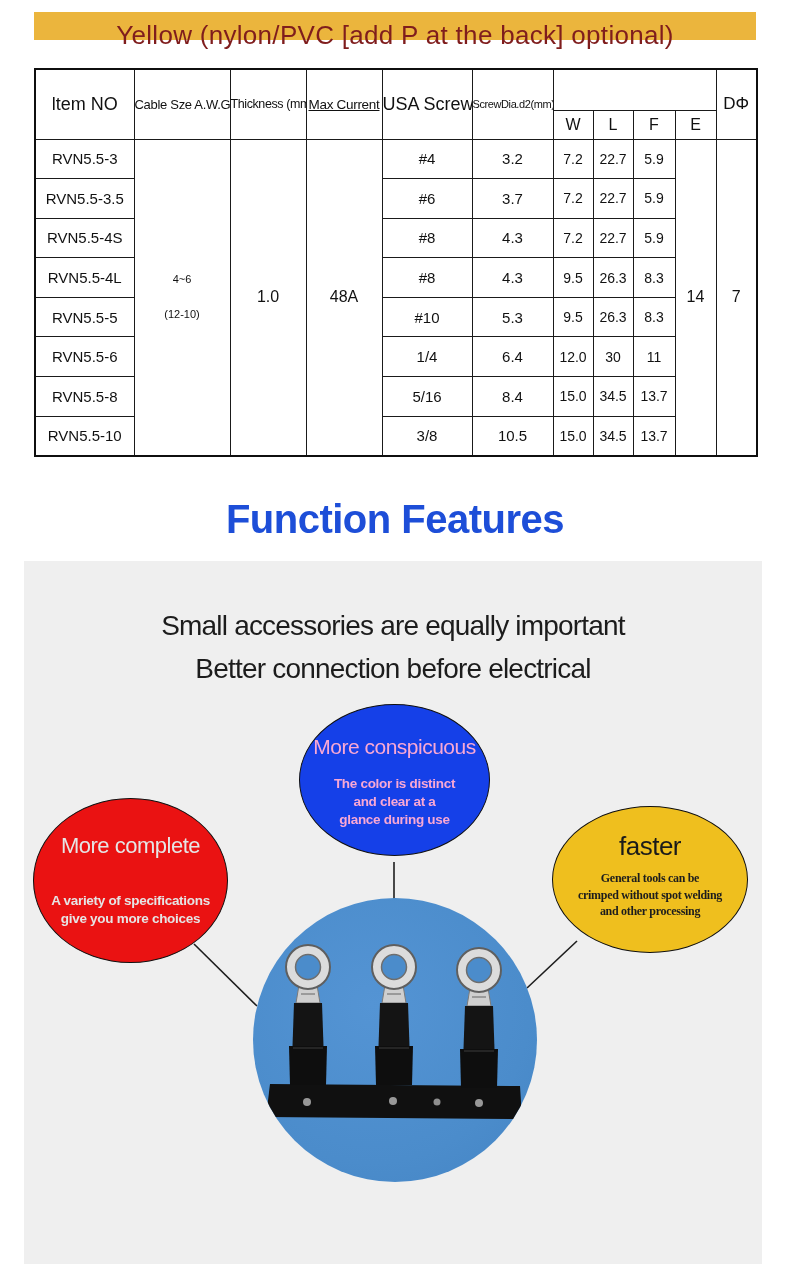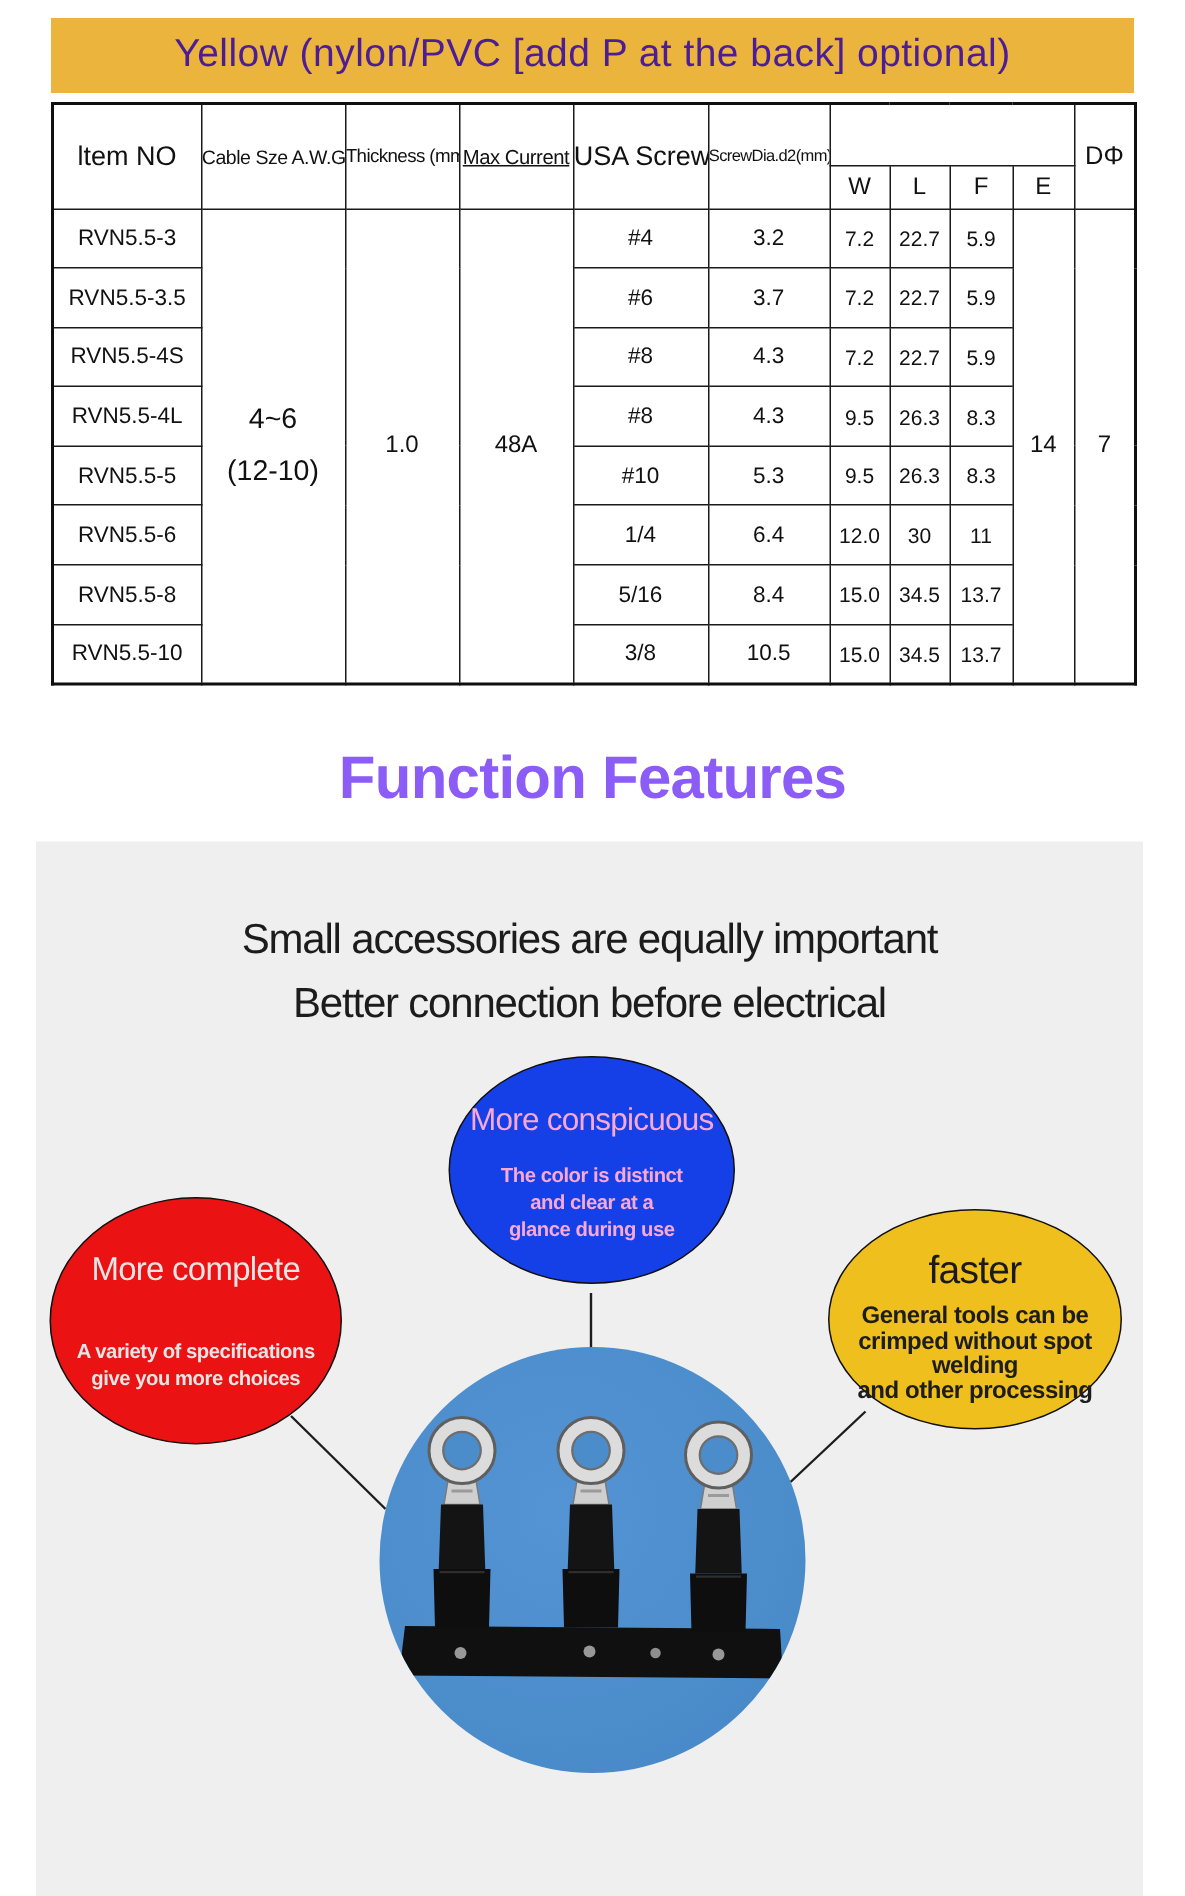--- a/index.html
+++ b/index.html
@@ -2,22 +2,22 @@
 <html><head>
 <meta charset="utf-8">
 <style>
   * { margin:0; padding:0; box-sizing:border-box; }
   html,body { background:#ffffff; }
   body { font-family:"Liberation Sans", sans-serif; color:#1b1b1b; }
   #page { position:relative; width:790px; height:1264px; background:#ffffff; overflow:hidden; margin:0 auto; }
 
   
   .banner {
-    position:absolute; left:34px; top:12px; width:722px; height:50px;
-    background:#EBB53D; color:#4c1d95; text-align:center;
+    position:absolute; left:34px; top:12px; width:722px; height:28px;
+    background:#EBB53D; color:#7f1d1d; text-align:center;
     font-size:26px; line-height:46px; letter-spacing:0.3px;
   }
 
   
   table.spec {
     position:absolute; left:34px; top:68px; width:722px;
     border-collapse:collapse; table-layout:fixed;
     border:2.5px solid #0f0f0f;
   }
   table.spec th, table.spec td {
@@ -31,26 +31,26 @@
   th.thick-h { font-size:12.5px; letter-spacing:-0.4px; }
   th.max-h { font-size:13.5px; letter-spacing:-0.3px;text-decoration:underline; }
   th.screw-h { font-size:18px; }
   th.dia-h { font-size:11px; letter-spacing:-0.4px; }
   th.dim-h { font-size:16px; }
   th.dphi-h { font-size:17px;margin-left:48px; }
   td.item-c { font-size:15px; }
   td.screw-c, td.dia-c { font-size:15px; }
   td.wlf-c { font-size:14px; }
   td.big-c { font-size:16px; }
-  td.cable-c div { line-height:35px; font-size:19px; }
+  td.cable-c div { line-height:35px; font-size:11px; }
 
   
   .section-title {
     position:absolute; left:0; top:497px; width:790px; text-align:center;
-    font-size:40px; font-weight:700; color:#8b5cf6; letter-spacing:-0.5px;
+    font-size:40px; font-weight:700; color:#1d4ed8; letter-spacing:-0.5px;
   }
 
   
   .panel { position:absolute; left:24px; top:561px; width:738px; height:855px; background:#EFEFEF; }
   .subtitle { position:absolute; left:0; width:738px; text-align:center; font-size:28px; letter-spacing:-0.8px; color:#1c1c1c; }
   .subtitle.l1 { top:49px; }
   .subtitle.l2 { top:92px; }
   .connectors { position:absolute; left:0; top:0; width:738px; height:669px; }
 
   .bubble { position:absolute; border-radius:50%; border:1.5px solid #101010; text-align:center; }
@@ -61,21 +61,21 @@
   .bubble.blue { left:275px; top:143px; width:191px; height:152px; background:#1540E8; color:#f9a8d4; }
   .bubble.blue .b-title { margin-top:30px; font-size:21px; }
   .bubble.blue .b-lines { margin-top:16px; font-size:13.5px; line-height:18px; }
 
   .bubble.red { left:9px; top:237px; width:195px; height:165px; background:#EA1212; color:#e5e5e5; }
   .bubble.red .b-title { margin-top:34px; font-size:22px; }
   .bubble.red .b-lines { margin-top:33px; font-size:13.5px; line-height:18px; }
 
   .bubble.yellow { left:528px; top:245px; width:196px; height:147px; background:#EFBF1E; color:#1d1d1d; }
   .bubble.yellow .b-title { margin-top:24px; font-size:26px; color:#1a1a1a; font-weight:500; }
-  .bubble.yellow .b-lines { margin-top:8px; font-size:16px; line-height:16.5px; font-weight:600; }
+  .bubble.yellow .b-lines { margin-top:8px; font-size:12px; line-height:16.5px; font-weight:600;font-family:Liberation Serif, serif; }
 
   .photo-circle {
     position:absolute; left:229px; top:337px; width:284px; height:284px; border-radius:50%;
     background:radial-gradient(circle at 42% 38%, #5494D4 0%, #4B8CCB 65%, #4484C4 100%);
     overflow:hidden;
   }
 </style>
 </head>
 <body>
 

